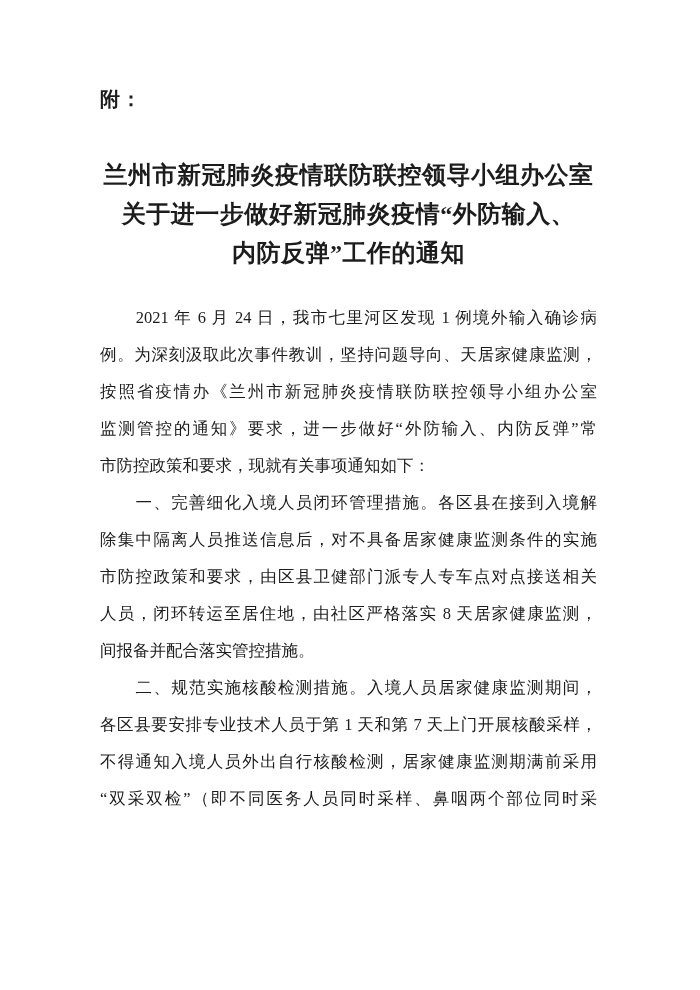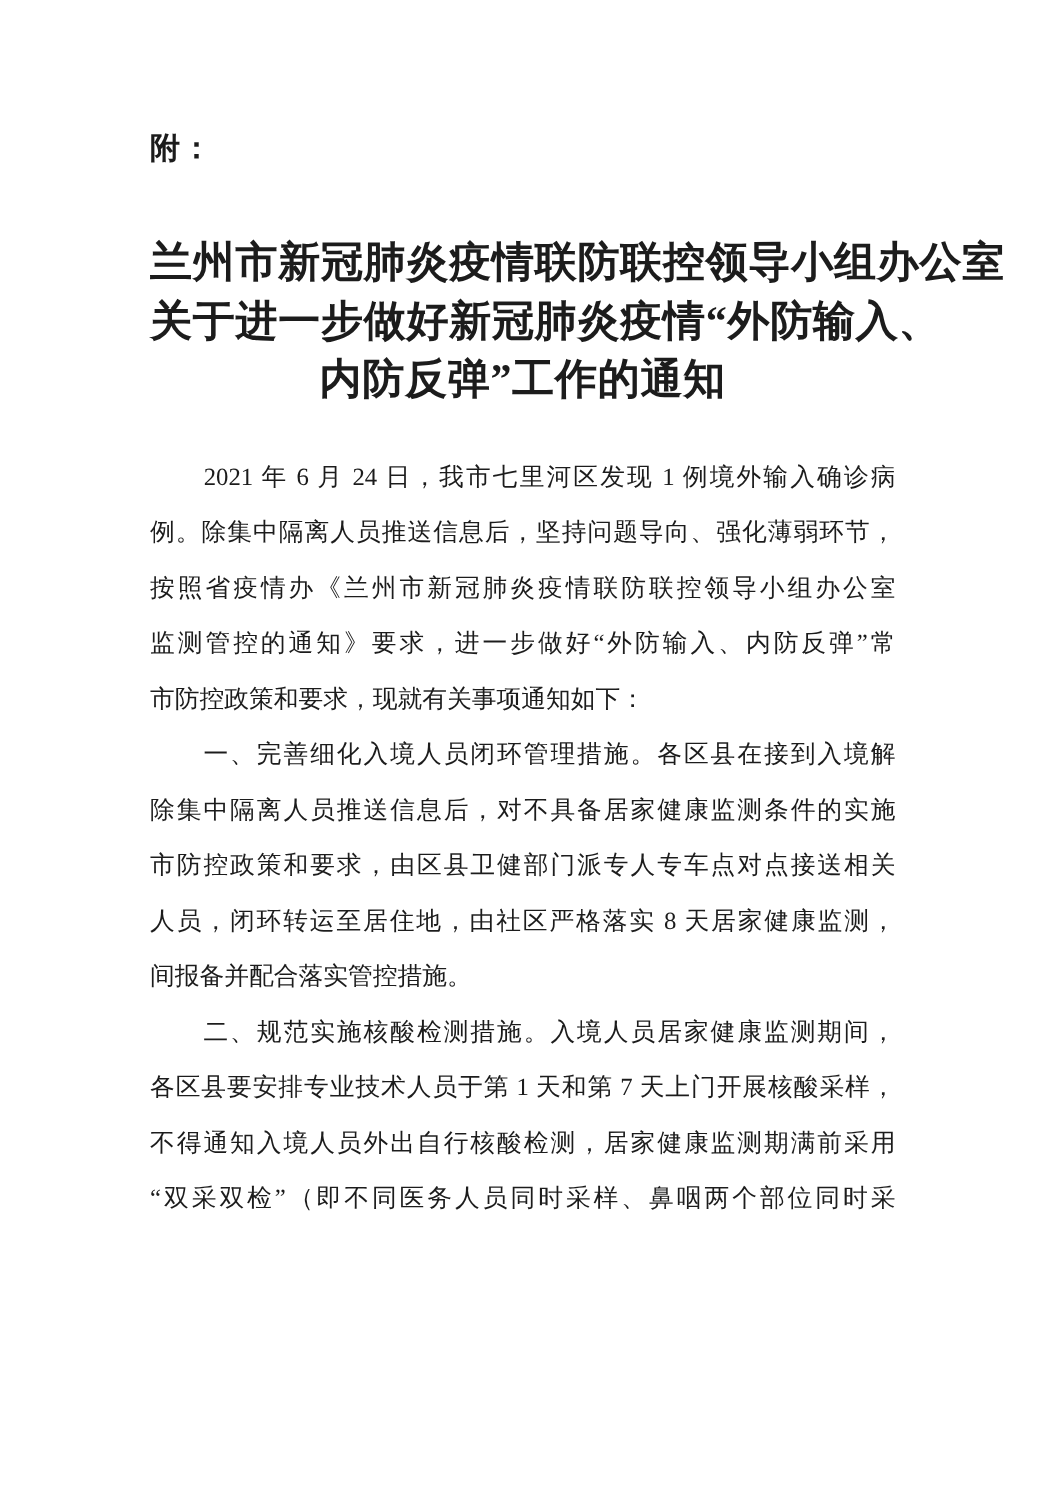--- a/index.html
+++ b/index.html
@@ -21,21 +21,21 @@
   }
   .doc-label {
     font-size: 20px;
     font-weight: bold;
     line-height: 30px;
     letter-spacing: 1px;
     text-align: left;
   }
   .doc-title {
     margin-top: 42px;
-    font-size: 28px;
+    font-size: 24px;
     font-weight: bold;
     text-align: center;
     line-height: 39px;
     letter-spacing: 0.5px;
   }
   .title-line {
     white-space: nowrap;
   }
   .doc-body {
     margin-top: 26px;
@@ -59,21 +59,21 @@
   <div class="doc-label">附：</div>
 
   <div class="doc-title">
       <div class="title-line">兰州市新冠肺炎疫情联防联控领导小组办公室</div>
       <div class="title-line">关于进一步做好新冠肺炎疫情“外防输入、</div>
       <div class="title-line">内防反弹”工作的通知</div>
     </div>
 
   <div class="doc-body">
       <div class="body-line">　　2021 年 6 月 24 日，我市七里河区发现 1 例境外输入确诊病</div>
-      <div class="body-line">例。除集中隔离人员推送信息后，坚持问题导向、强化薄弱环节，</div>
+      <div class="body-line">例。为深刻汲取此次事件教训，坚持问题导向、天居家健康监测，</div>
       <div class="body-line">按照省疫情办《兰州市新冠肺炎疫情联防联控领导小组办公室</div>
       <div class="body-line">监测管控的通知》要求，进一步做好“外防输入、内防反弹”常</div>
       <div class="body-line para-end">市防控政策和要求，现就有关事项通知如下：</div>
       <div class="body-line">　　一、完善细化入境人员闭环管理措施。各区县在接到入境解</div>
       <div class="body-line">除集中隔离人员推送信息后，对不具备居家健康监测条件的实施</div>
       <div class="body-line">市防控政策和要求，由区县卫健部门派专人专车点对点接送相关</div>
       <div class="body-line">人员，闭环转运至居住地，由社区严格落实 8 天居家健康监测，</div>
       <div class="body-line para-end">间报备并配合落实管控措施。</div>
       <div class="body-line">　　二、规范实施核酸检测措施。入境人员居家健康监测期间，</div>
       <div class="body-line">各区县要安排专业技术人员于第 1 天和第 7 天上门开展核酸采样，</div>

